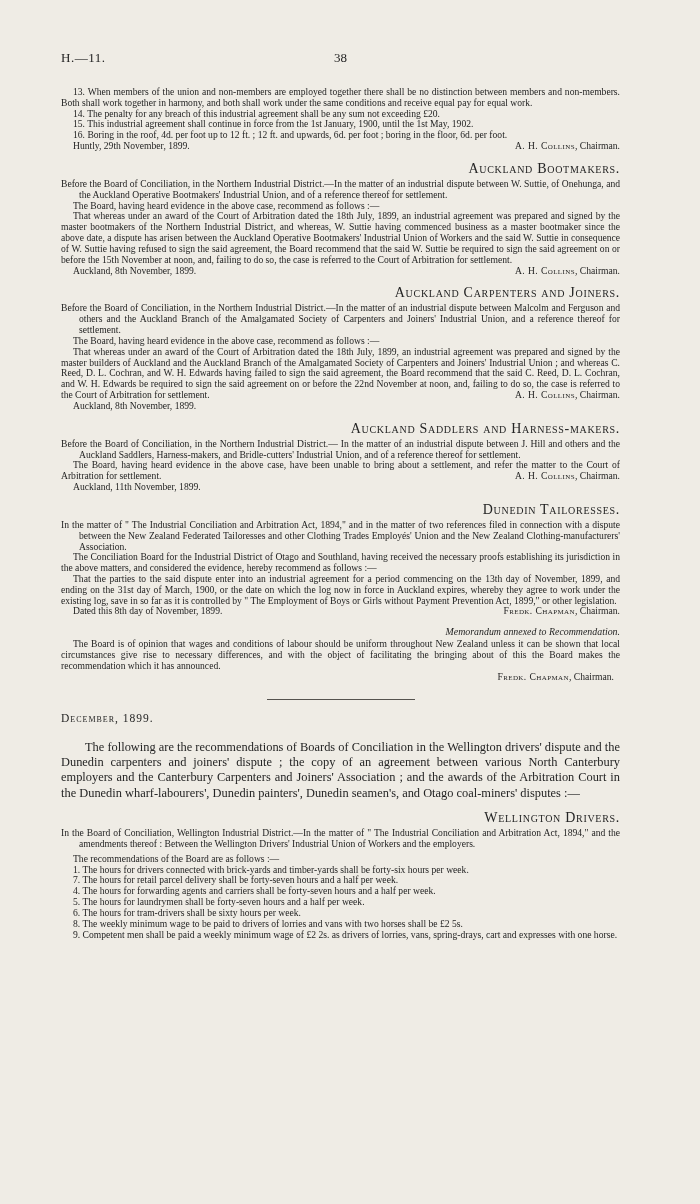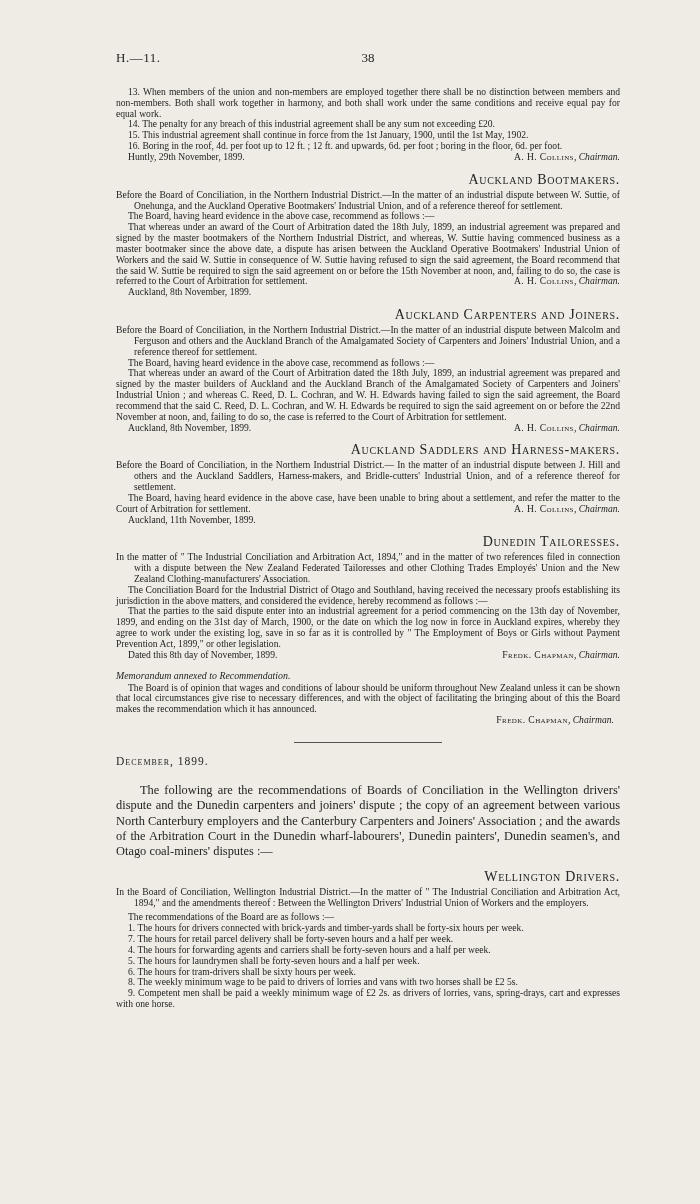--- a/index.html
+++ b/index.html
@@ -5,21 +5,21 @@
   * { box-sizing: border-box; }
   html, body { margin: 0; padding: 0; }
   body { background: #cfccc5; }
   .page {
     width: 700px;
     height: 1204px;
     margin: 0 auto;
     background: #efece5;
     font-family: "Liberation Serif", serif;
     color: #242424;
-    padding: 50px 80px 0 116px;
+    padding: 50px 80px 0 61px;
     position: relative;
     overflow: hidden;
   }
   .header { position: relative; height: 17px; margin-bottom: 20px; font-size: 13px; }
   .doc-ref { position: absolute; left: 0; top: 0; letter-spacing: 0.5px; }
   .page-num { position: absolute; left: 0; right: 0; top: 0; text-align: center; }
   .para {
     margin: 0;
     font-size: 9.6px;
     line-height: 1.13;
@@ -33,26 +33,26 @@
     font-weight: normal;
     font-variant: small-caps;
     letter-spacing: 0.7px;
     text-align: right;
     margin: 9px 0 2px 0;
   }
   .it-head {
     font-size: 9.9px;
     font-weight: normal;
     font-style: italic;
-    text-align: left;
+    text-align: right;
     margin: 9px 0 2px 0;
   }
   .sig { float: right; padding-left: 10px; white-space: nowrap; }
   .sc { font-variant: small-caps; letter-spacing: 0.4px; }
-  .sig-title { font-style: italic; }
+  .sig-title { }
   .sig-line { text-align: right; margin: 0; font-size: 9.6px; line-height: 1.13; padding-right: 6px; }
   .rule {
     width: 148px;
     height: 0;
     border-bottom: 1px solid #55534e;
     margin: 16px auto 12px auto;
   }
   .dec-head {
     font-size: 11.5px;
     font-weight: normal;

